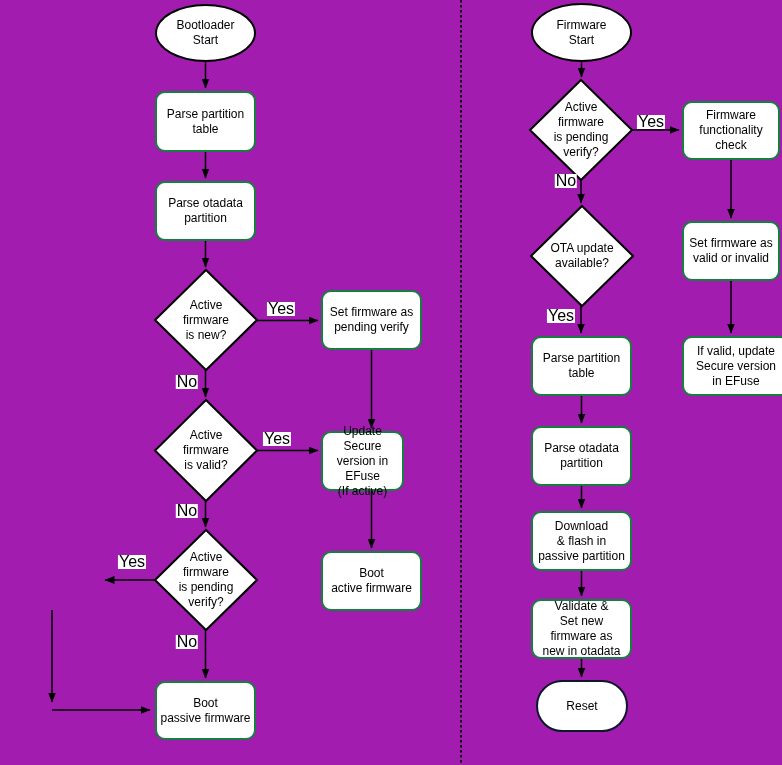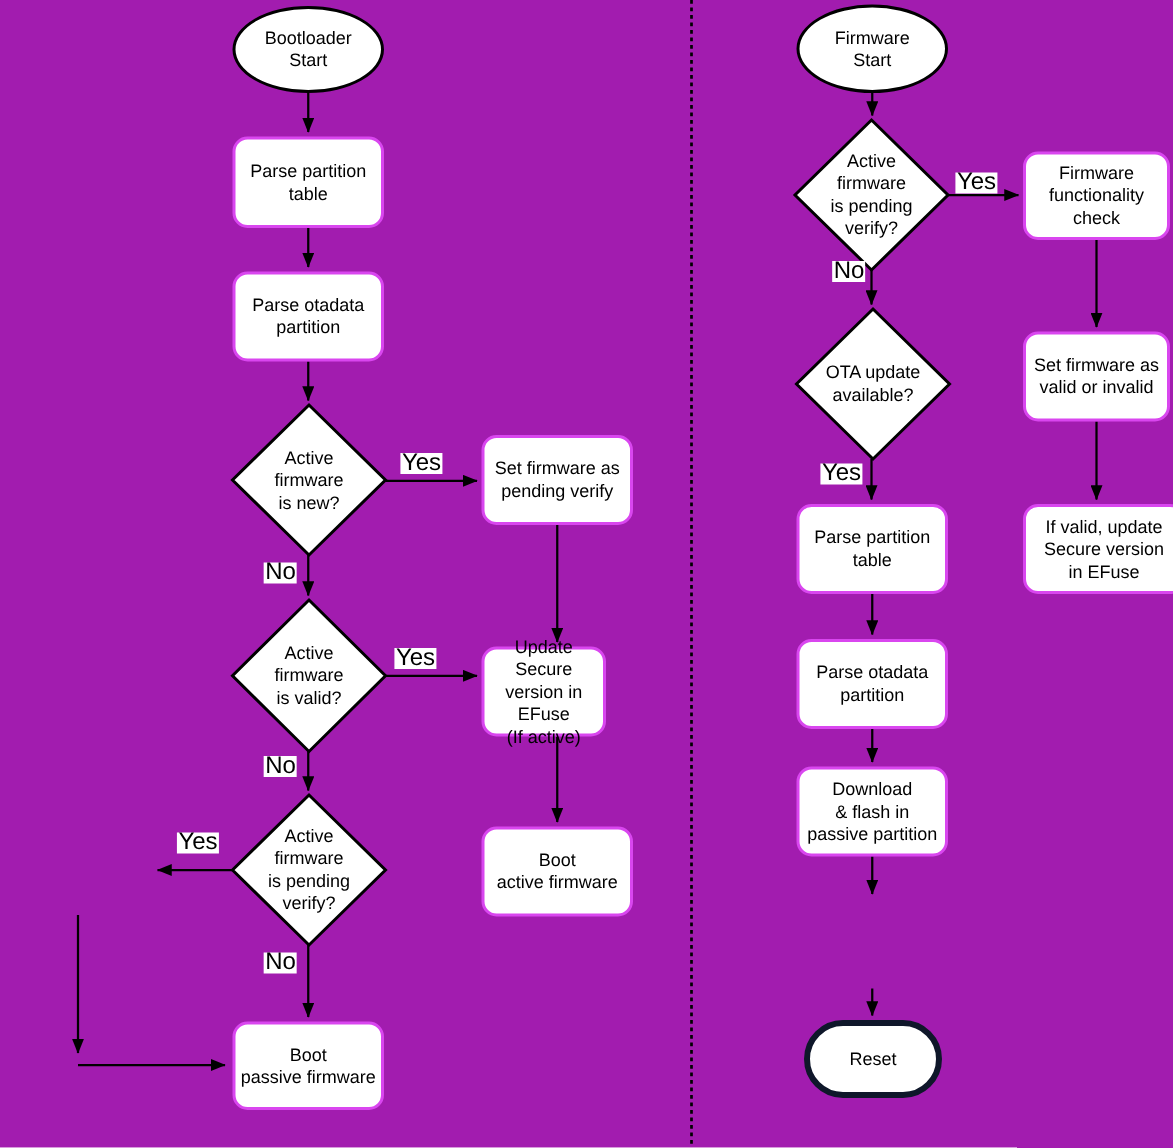--- a/index.html
+++ b/index.html
@@ -28,31 +28,31 @@
     align-items: center;
     justify-content: center;
     text-align: center;
     font-size: 12px;
     line-height: 15px;
     white-space: pre-line;
     z-index: 1;
   }
   .rect {
     background: #ffffff;
-    border: 2px solid #d946ef;
+    border: 2px solid #15803d;
     border-radius: 10px;
   }
   .ellipse {
     background: #ffffff;
     border: 2px solid #000000;
     border-radius: 50%;
   }
   .stadium {
     background: #ffffff;
-    border: 4px solid #0f172a;
+    border: 2px solid #0f172a;
     border-radius: 26px;
   }
   .diamond { background: transparent; }
   .diamond svg {
     position: absolute;
     left: 0; top: 0;
     width: 100%; height: 100%;
     overflow: visible;
   }
   .diamond polygon {
@@ -227,20 +227,26 @@
     <span class="lbl">Parse otadata
 partition</span>
   </div>
 
   <div class="node rect" style="left:531px;top:511px;width:101px;height:60px">
     <span class="lbl">Download
 &amp; flash in
 passive partition</span>
   </div>
 
+  <div class="node rect" style="left:531px;top:599px;width:101px;height:60px">
+    <span class="lbl">Validate &amp;
+Set new
+firmware as
+new in otadata</span>
+  </div>
 
   <div class="node stadium" style="left:536px;top:680px;width:92px;height:52px">
     <span class="lbl">Reset</span>
   </div>
 
   <span class="edge-label" style="left:281px;top:309px">Yes</span>
   <span class="edge-label" style="left:187px;top:382px">No</span>
   <span class="edge-label" style="left:277px;top:439px">Yes</span>
   <span class="edge-label" style="left:187px;top:511px">No</span>
   <span class="edge-label" style="left:132px;top:562px">Yes</span>

